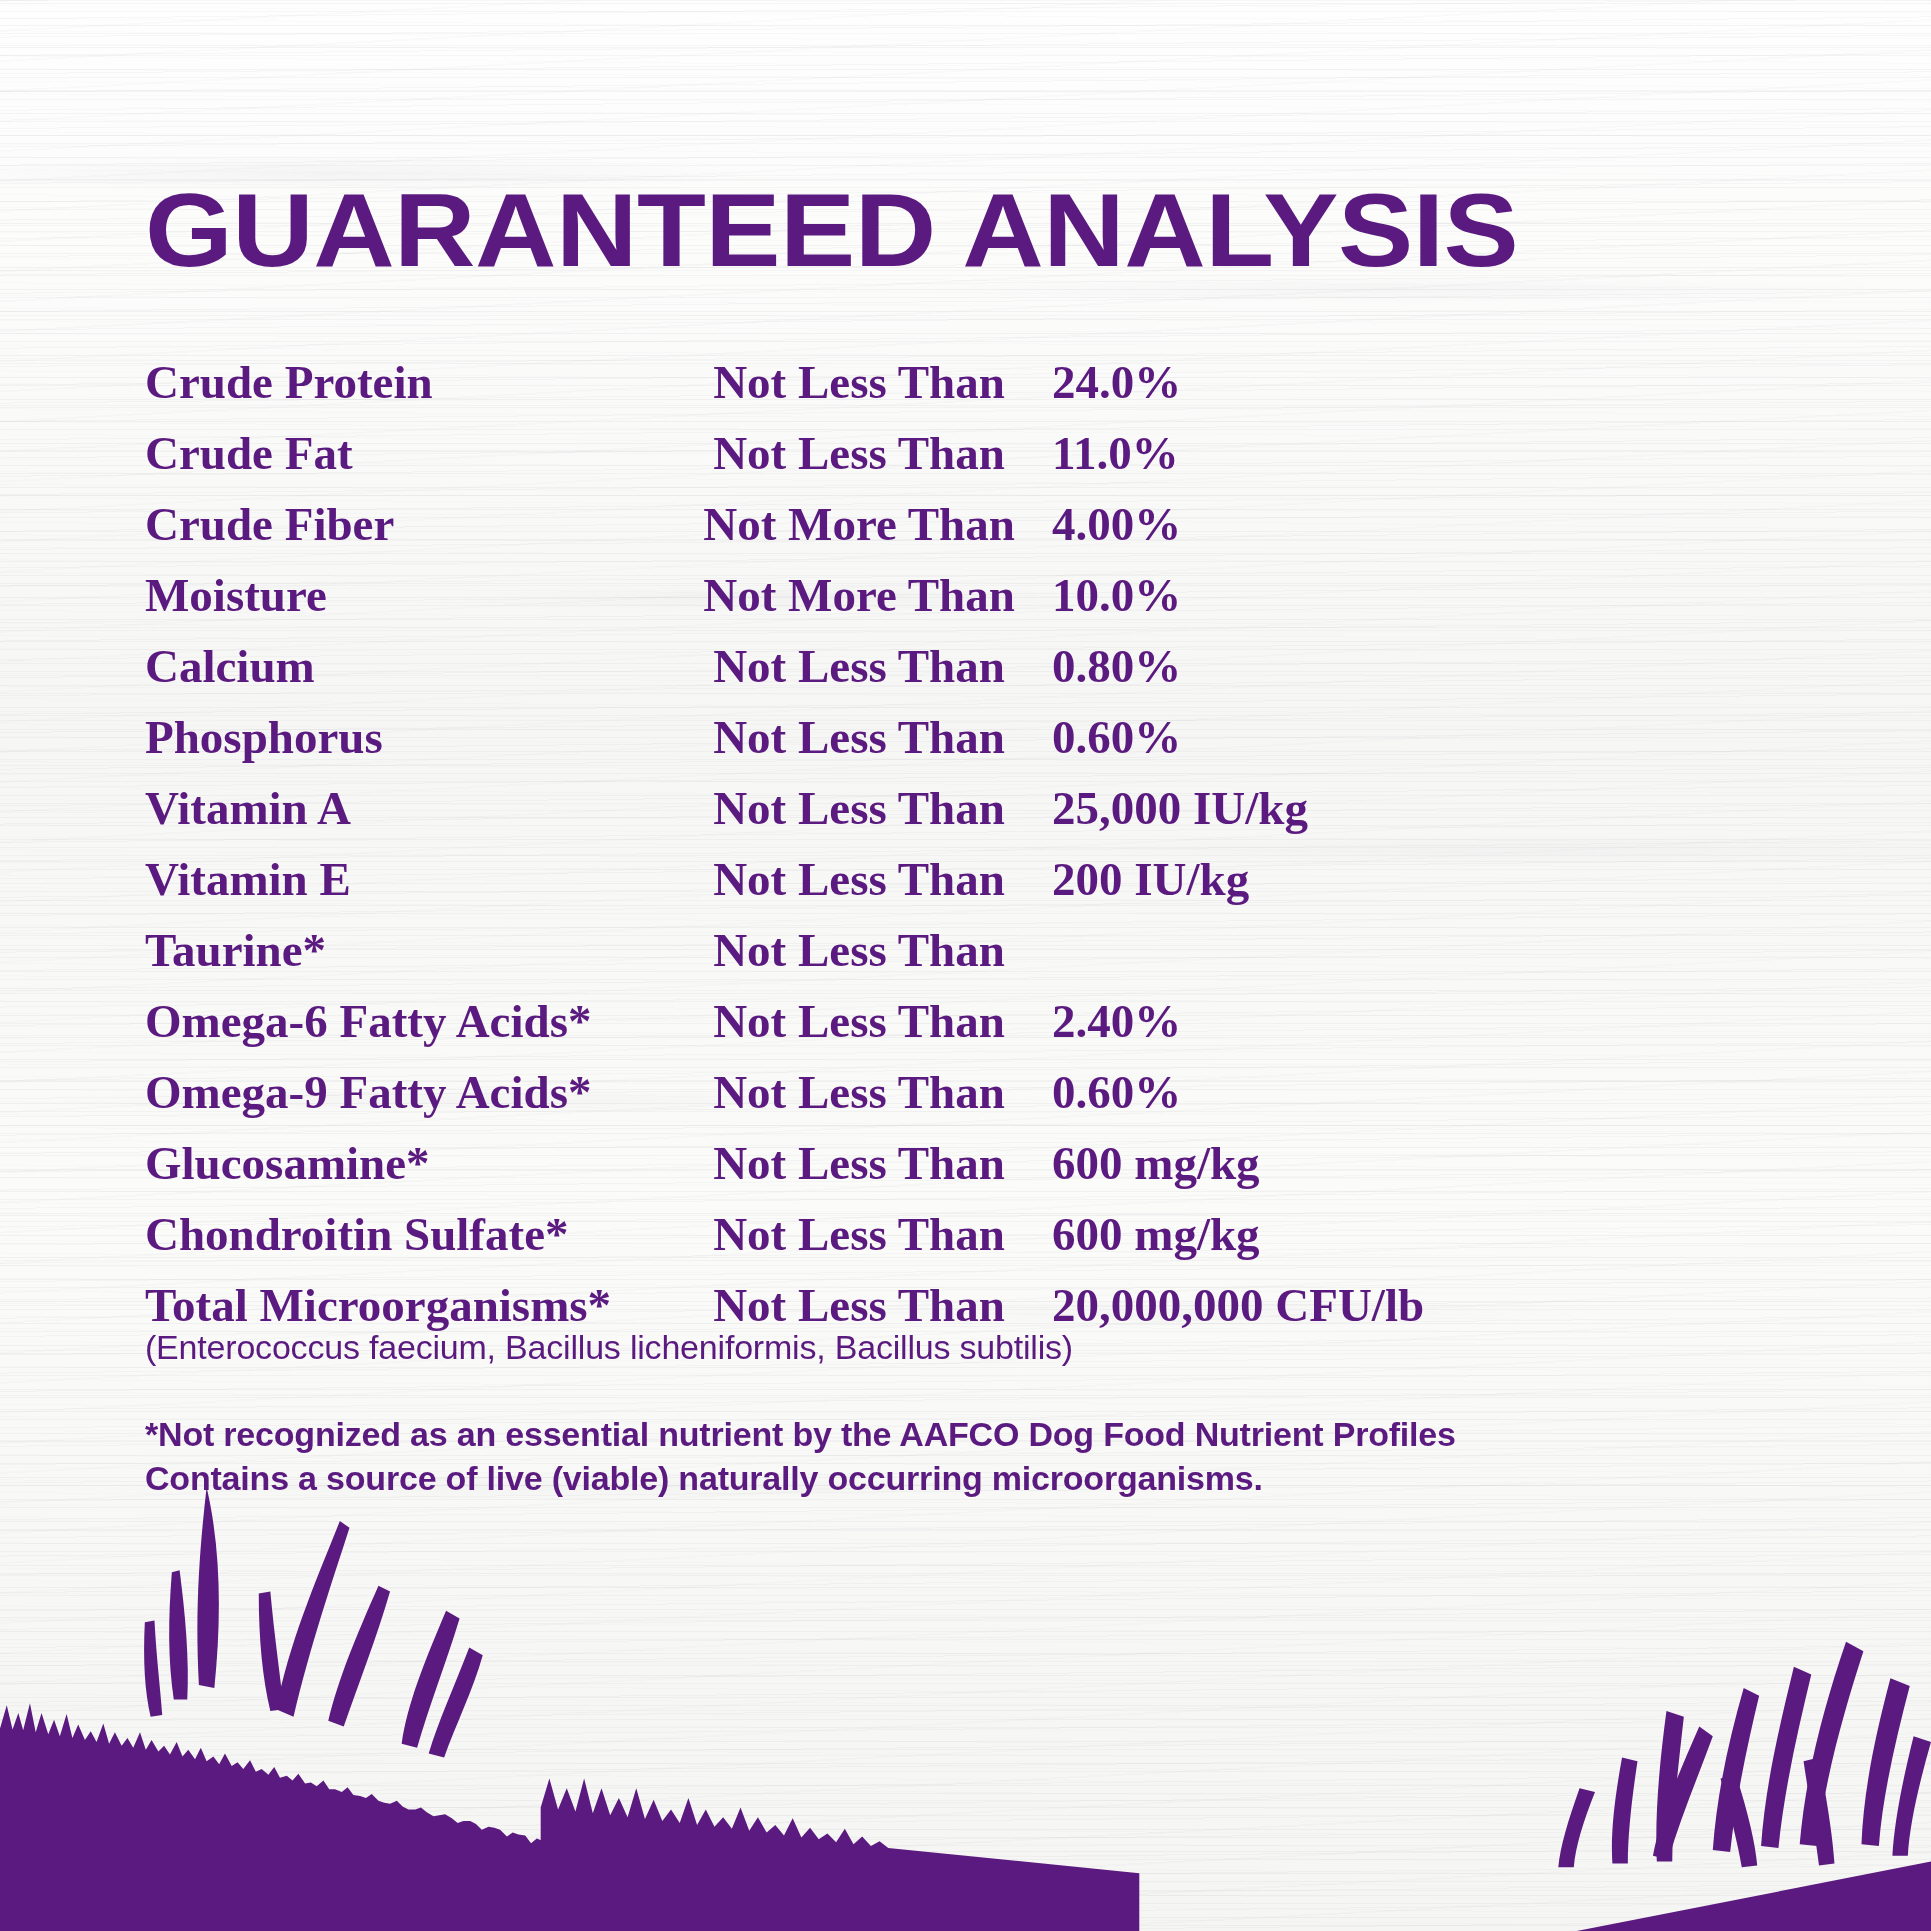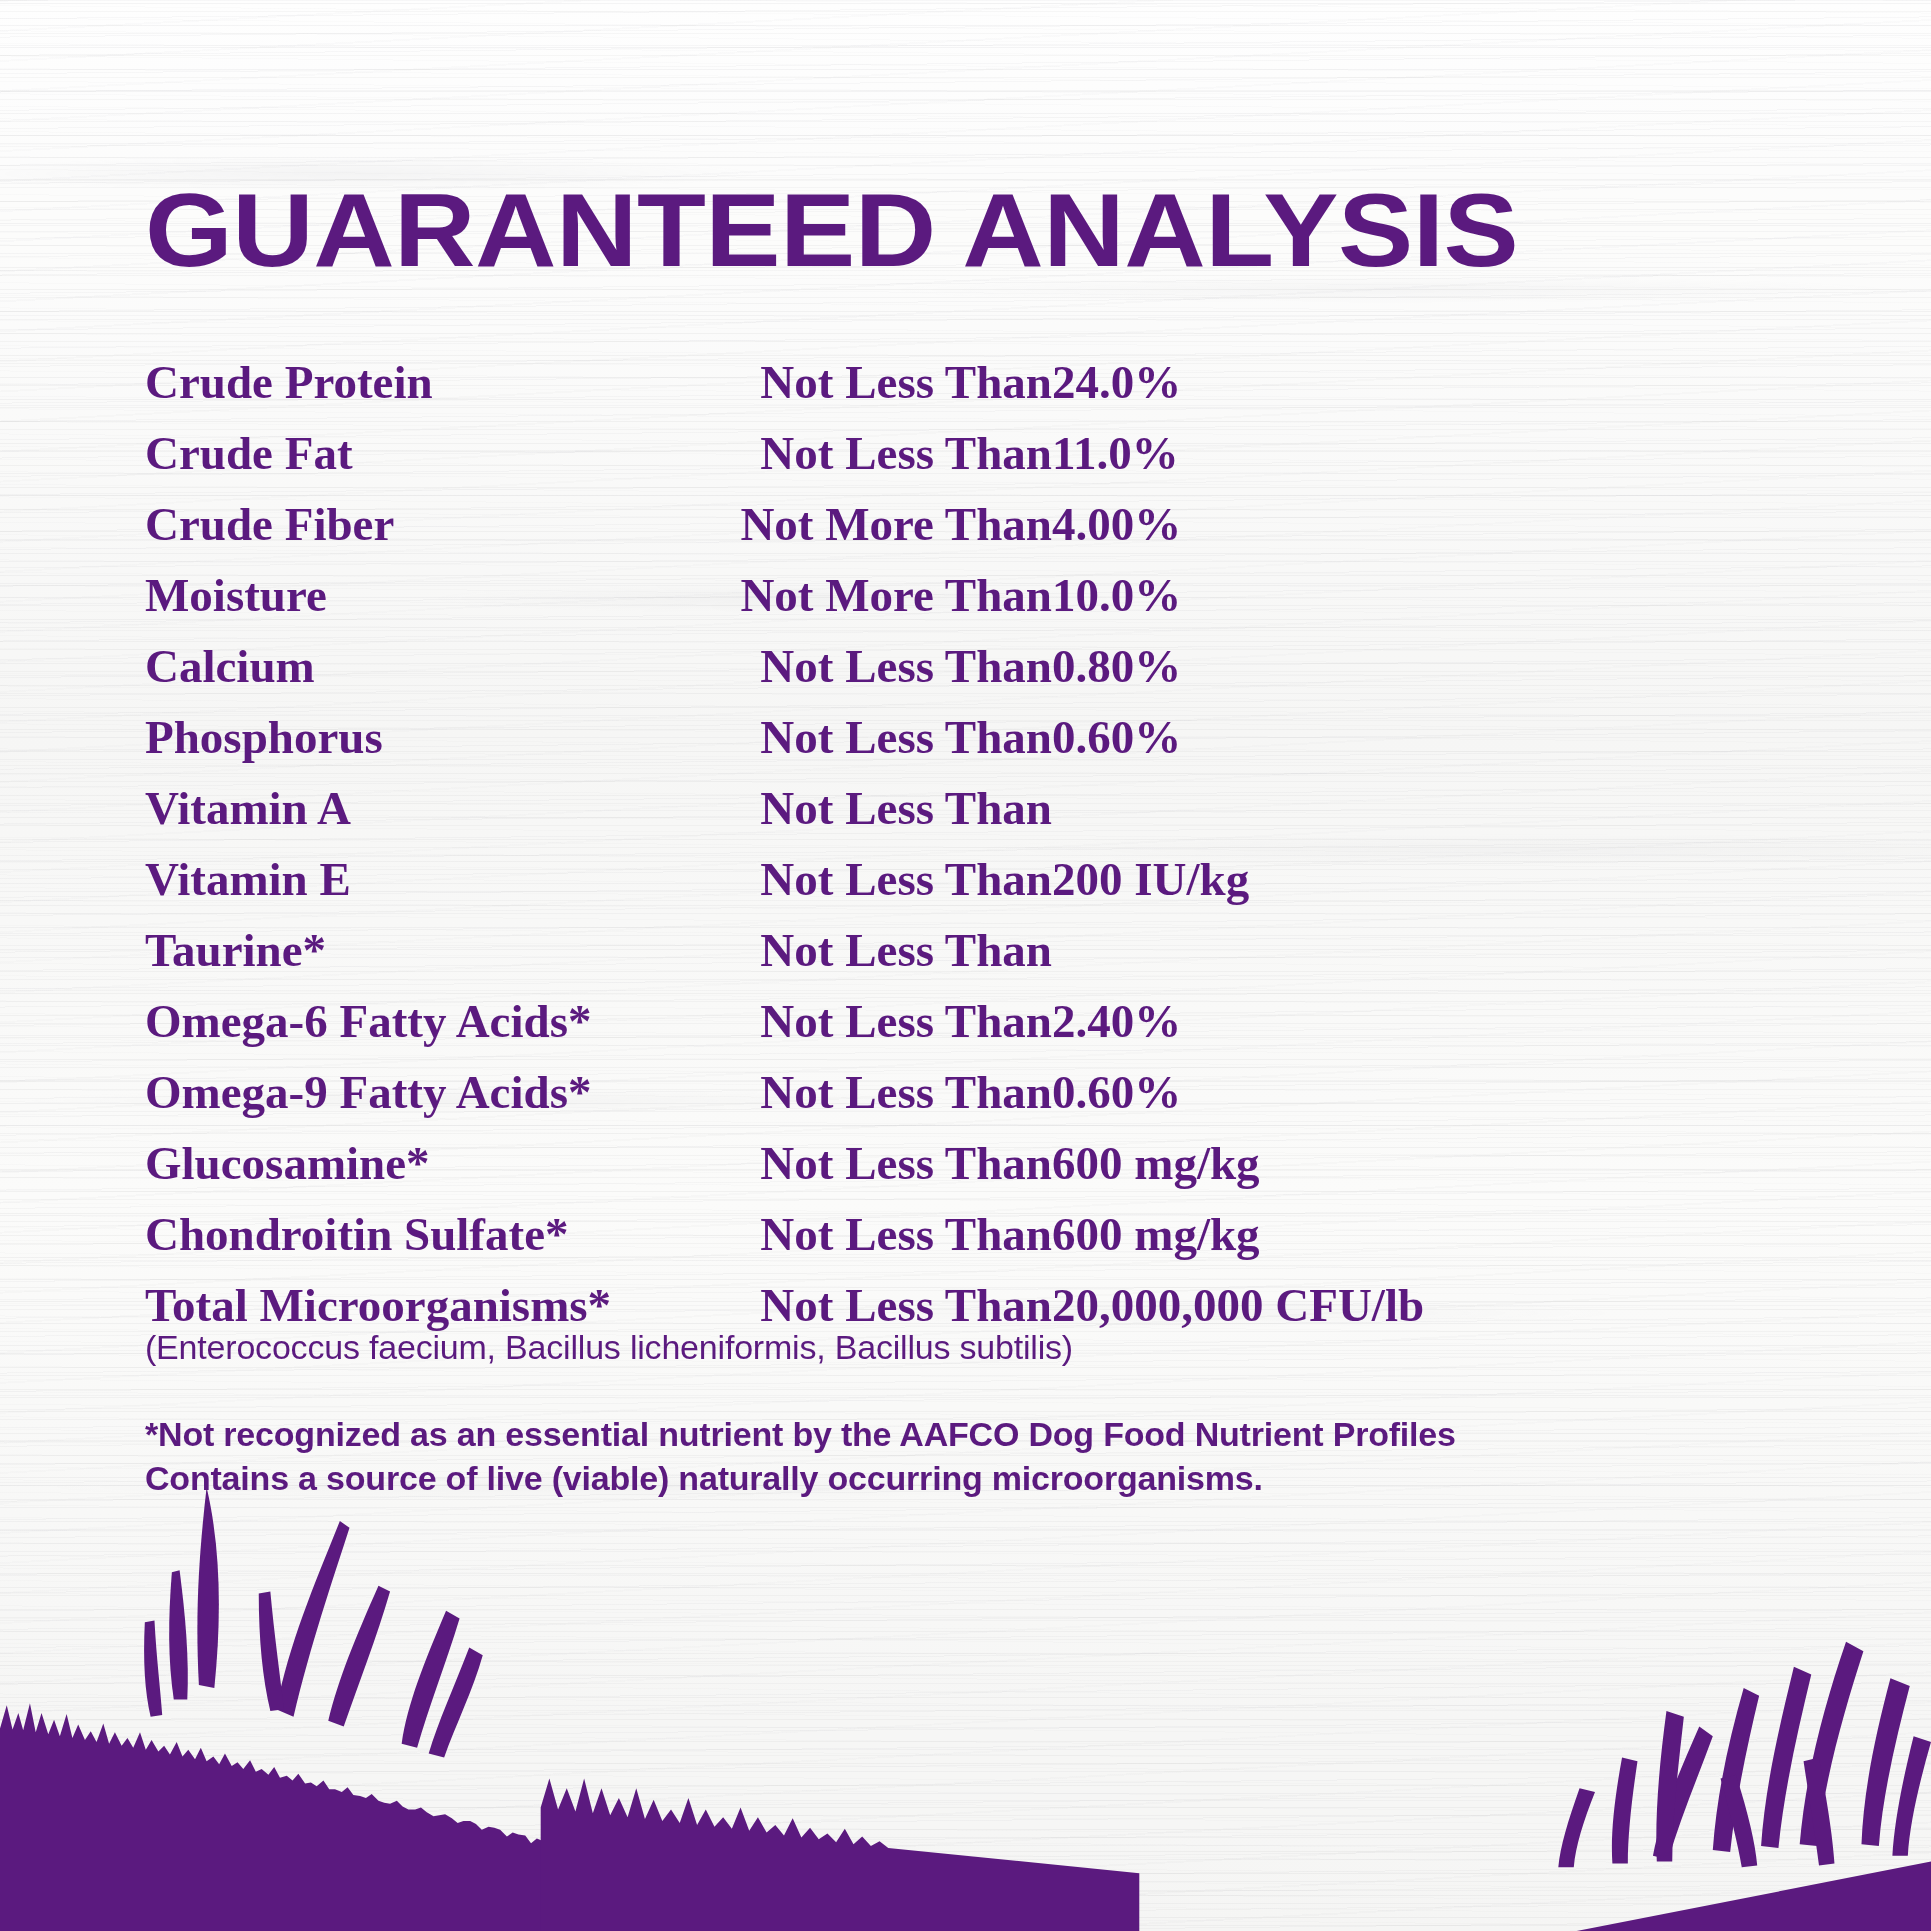--- a/index.html
+++ b/index.html
@@ -134,21 +134,21 @@
   }
   .c-nutrient {
     width: 521px;
     flex: 0 0 521px;
     text-align: left;
     white-space: nowrap;
   }
   .c-qualifier {
     width: 386px;
     flex: 0 0 386px;
-    text-align: right;
+    text-align: center;
     white-space: nowrap;
   }
   .c-value {
     flex: 1 1 auto;
     white-space: nowrap;
     padding-right: 37px;
   }
 
   
   #organisms-line {
@@ -226,20 +226,21 @@
         <div class="c-value">0.80%</div>
       </div>
       <div class="row">
         <div class="c-nutrient">Phosphorus</div>
         <div class="c-qualifier">Not Less Than</div>
         <div class="c-value">0.60%</div>
       </div>
       <div class="row">
         <div class="c-nutrient">Vitamin A</div>
         <div class="c-qualifier">Not Less Than</div>
+        <div class="c-value">25,000 IU/kg</div>
       </div>
       <div class="row">
         <div class="c-nutrient">Vitamin E</div>
         <div class="c-qualifier">Not Less Than</div>
         <div class="c-value">200 IU/kg</div>
       </div>
       <div class="row">
         <div class="c-nutrient">Taurine*</div>
         <div class="c-qualifier">Not Less Than</div>
       </div>

